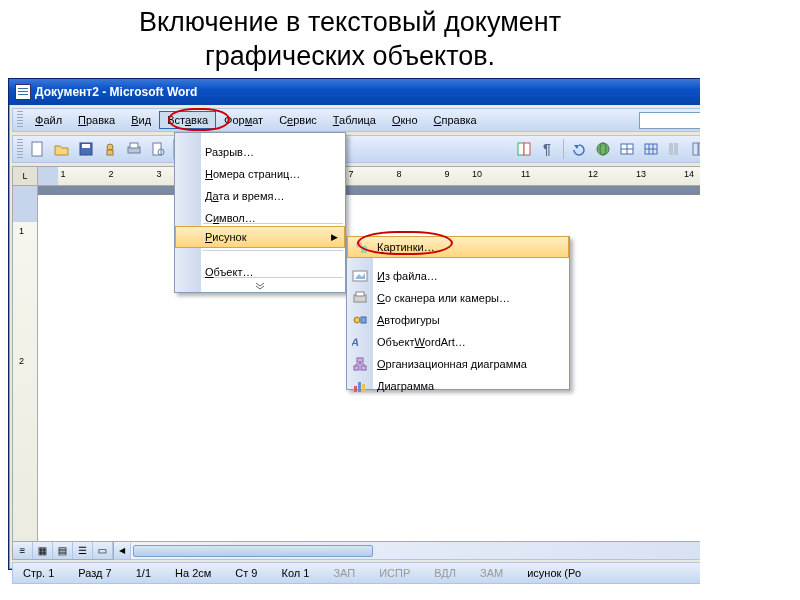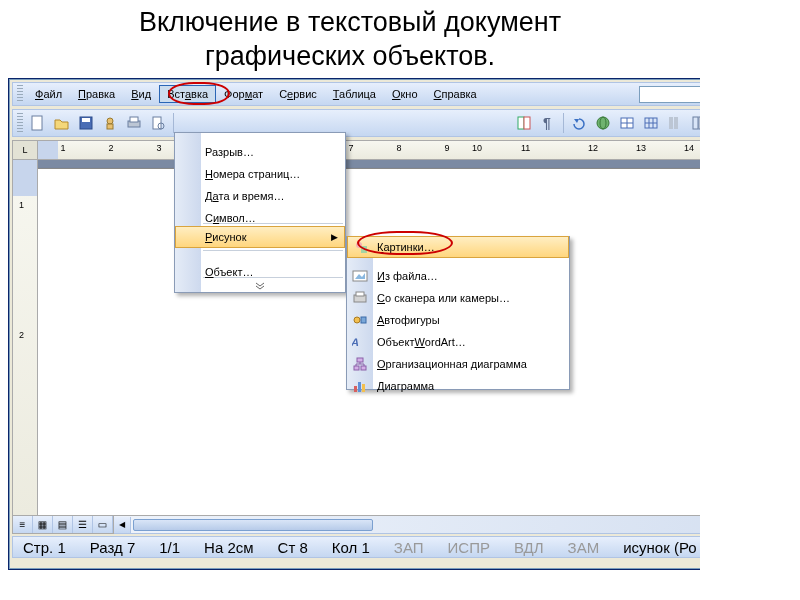--- a/index.html
+++ b/index.html
@@ -62,21 +62,21 @@
   .view-btn { width:20px; background: linear-gradient(to bottom,#e7effc,#c5d7f1); border-right:1px solid #b0c4e4; display:flex; align-items:center; justify-content:center; font-size:10px; }
   .hscroll { flex:1; background: linear-gradient(to right,#eef3fb,#d5e0f1); border:1px solid #b0c4e4; border-left:none; border-top:none; display:flex; align-items:center; }
   .hscroll .sbtn { width:17px; height:16px; background: linear-gradient(to bottom,#e7effc,#c5d7f1); border-right:1px solid #b0c4e4; display:flex; align-items:center; justify-content:center; font-size:8px; }
   .hscroll .sbtn.r { border-left:1px solid #b0c4e4; border-right:none; margin-left:auto; }
   .hthumb { width:240px; height:12px; margin:0 2px; background: linear-gradient(to bottom,#d9e5f7,#b7cbe9); border:1px solid #7ba0d0; border-radius:2px; }
   .hscroll-corner { width:17px; border:1px solid #b0c4e4; border-top:none; border-left:none; background:#e7effc; display:flex; flex-direction:column; }
   .hscroll-corner div { flex:1; display:flex; align-items:center; justify-content:center; font-size:7px; color:#345; border-bottom:1px solid #b0c4e4; }
   .hscroll-corner div:last-child { border-bottom:none; }
 
   
-  .statusbar { height: 22px; margin: 2px 3px 0; background: linear-gradient(to bottom, #e7effc, #c5d7f1); border:1px solid #b0c4e4; display:flex; align-items:center; font-size:15px; padding:0 4px; gap: 12px; }
+  .statusbar { height: 22px; margin: 2px 3px 0; background: linear-gradient(to bottom, #e7effc, #c5d7f1); border:1px solid #b0c4e4; display:flex; align-items:center; font-size:11px; padding:0 4px; gap: 12px; }
   .statusbar .cell { padding: 0 6px; }
   .statusbar .dim { color:#999; }
 
   
   .dropdown { position:absolute; background:#fff; border:1px solid #8a9bb6; box-shadow: 3px 3px 4px rgba(0,0,0,.3); z-index: 100; font-size:11px; }
   .dropdown .icon-col { position:absolute; left:0; top:0; bottom:0; width:26px; background: linear-gradient(to right,#e5ecf7,#cdd9ee); }
   .dd-item { position:relative; display:flex; align-items:center; height:22px; padding: 16px 20px 0 30px; }
   .dd-item.hov { background: linear-gradient(to bottom, #ffeec2, #ffd67e); border:1px solid #d9a43e; padding: 0 19px 0 29px; height:22px; margin:-1px 0; }
   .dd-item.open-sub { background: linear-gradient(to bottom, #ffeec2, #ffd67e); border:1px solid #d9a43e; padding: 0 19px 0 29px; }
   .dd-item .arrow { position:absolute; right:6px; font-size:9px; }
@@ -96,20 +96,41 @@
 <body>
 
 <div class="slide">
   <div class="slide-title">
     <span>Включение в текстовый документ</span><br>
     <span>графических объектов.</span>
   </div>
 
   <div class="word-window">
 
+    <div class="titlebar">
+      <div class="doc-icon"></div>
+      <div class="title-text">Документ2 - Microsoft Word</div>
+      <div class="win-btns">
+        <div class="win-btn">
+          <svg width="10" height="10">
+              <rect x="1" y="7" width="8" height="2" fill="#fff"></rect>
+            </svg>
+        </div>
+        <div class="win-btn">
+          <svg width="10" height="10">
+              <rect x="1" y="1" width="8" height="8" fill="none" stroke="#fff" stroke-width="1.4"></rect>
+            </svg>
+        </div>
+        <div class="win-btn close">
+          <svg width="10" height="10">
+              <path d="M2 2 L8 8 M8 2 L2 8" stroke="#fff" stroke-width="1.6"></path>
+            </svg>
+        </div>
+      </div>
+    </div>
 
     <div class="menubar">
       <div class="grip"></div>
       <div class="menu-item"><u>Ф</u><span title="Файл">айл</span></div>
       <div class="menu-item"><u>П</u>равка</div>
       <div class="menu-item"><u>В</u>ид</div>
       <div class="menu-item open">Вст<u>а</u>вка</div>
       <div class="menu-item">Фор<u>м</u>ат</div>
       <div class="menu-item">С<u>е</u>рвис</div>
       <div class="menu-item"><u>Т</u>аблица</div>
@@ -274,21 +295,21 @@
         <div>○</div>
         <div>▼</div>
       </div>
     </div>
 
     <div class="statusbar">
       <span class="cell">Стр. 1</span>
       <span class="cell">Разд 7</span>
       <span class="cell">1/1</span>
       <span class="cell">На 2см</span>
-      <span class="cell">Ст 8</span>
+      <span class="cell">Ст 9</span>
       <span class="cell">Кол 1</span>
       <span class="cell dim">ЗАП</span>
       <span class="cell dim">ИСПР</span>
       <span class="cell dim">ВДЛ</span>
       <span class="cell dim">ЗАМ</span>
       <span class="cell">исунок (Ро</span>
     </div>
 
     <div class="dropdown" style="left:165px; top:53px; width:172px;">
       <div class="icon-col"></div>

